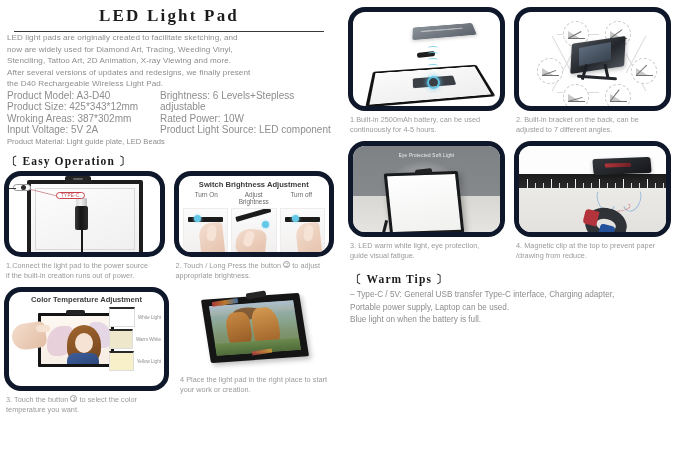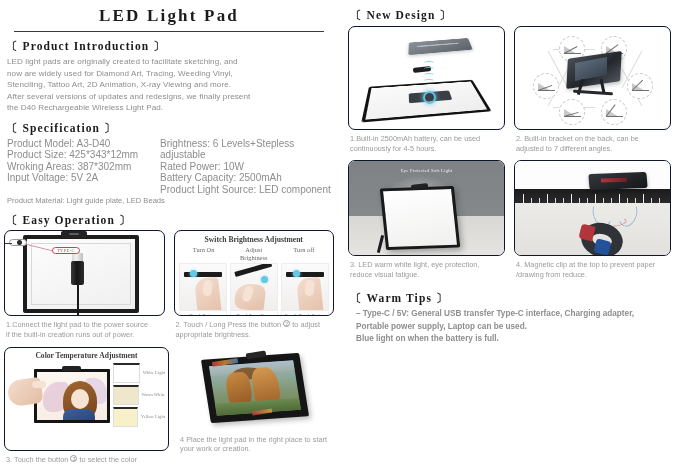--- a/index.html
+++ b/index.html
@@ -33,28 +33,28 @@
   
   .body-txt {
     font-size: 8.1px; color: #8d8d8d; line-height: 11.6px;
     margin-left: 3px; letter-spacing: .08px;
   }
   .spec-wrap { display: flex; margin-left: 3px; }
   .spec-col { font-size: 10px; color: #8d8d8d; line-height: 11.4px; }
   .spec-col.a { width: 154px; }
   .spec-col.b { width: 175px; }
   .spec-full { font-size: 7.6px; color: #8d8d8d; line-height: 11.4px; margin-left: 3px; }
-  .tips { font-size: 8.2px; color: #8d8d8d; line-height: 12.4px; margin-left: 8px; font-weight: bold; }
+  .tips { font-size: 8.2px; color: #8d8d8d; line-height: 12.4px; margin-left: 2px; }
 
   
   .grid2 { display: flex; gap: 9px; }
   .cell { width: 50%; }
   .card {
-    border: 1px solid #0f172a; border-radius: 7px;
-    background: #fff; overflow: hidden; position: relative; font-family: Liberation Serif, serif;
+    border: 5px solid #0f172a; border-radius: 17px;
+    background: #fff; overflow: hidden; position: relative;
   }
   .cap {
     font-size: 7.3px; color: #9a9a9a; line-height: 9.6px;
     margin: 4px 2px 0 2px; letter-spacing: .02px;
   }
   .circ {
     display: inline-block; width: 7px; height: 7px; line-height: 7px;
     border: 1px solid #9a9a9a; border-radius: 50%;
     font-size: 5.2px; text-align: center; vertical-align: 1px;
   }
@@ -337,41 +337,38 @@
 </head>
 <body>
 
 <div class="page">
 
   <div class="col-left">
 
     <div class="title">LED Light Pad</div>
     <div class="title-rule"></div>
 
-    <div class="sec-head">〔 Product Introduction 〕</div>
     <div class="body-txt">
       <div>LED light pads are originally created to facilitate sketching, and</div>
       <div>now are widely used for Diamond Art, Tracing, Weeding Vinyl,</div>
       <div>Stenciling, Tattoo Art, 2D Animation, X-ray Viewing and more.</div>
       <div>After several versions of updates and redesigns, we finally present</div>
       <div>the D40 Rechargeable Wireless Light Pad.</div>
     </div>
 
-    <div class="sec-head">〔 Specification 〕</div>
     <div class="spec-wrap">
       <div class="spec-col a">
         <div>Product Model: A3-D40</div>
         <div>Product Size: 425*343*12mm</div>
         <div>Wroking Areas: 387*302mm</div>
         <div>Input Voltage: 5V  2A</div>
       </div>
       <div class="spec-col b">
         <div>Brightness: 6 Levels+Stepless adjustable</div>
         <div>Rated Power: 10W</div>
-        <div>Battery Capacity: 2500mAh</div>
         <div>Product Light Source: LED component</div>
       </div>
     </div>
     <div class="spec-full">Product Material: Light guide plate, LED Beads</div>
 
     <div class="sec-head">〔 Easy Operation 〕</div>
 
     <div class="grid2">
 
       <div class="cell">
@@ -512,21 +509,20 @@
           <span>4</span>
           <span>Place the light pad in the right place to start</span><br>
           <span>your work or creation.</span>
         </div>
       </div>
     </div>
   </div>
 
   <div class="col-right">
 
-    <div class="sec-head" style="margin-top:4px;">〔 New Design 〕</div>
 
     <div class="grid2" style="margin-top:3px;">
 
       <div class="cell">
         <div class="card nd">
           <div class="nd1-pad"></div>
           <div class="nd1-clip"></div>
           <div class="nd1-dock"></div>
           <div class="nd1-coil"></div>
           <div class="nd1-wave">
@@ -609,21 +605,21 @@
             <div class="nd3-lbl">Eye Protected Soft Light</div>
             <div class="nd3-glow"></div>
             <div class="nd3-leg"></div>
             <div class="nd3-pad"></div>
             <div class="nd3-clip"></div>
           </div>
         </div>
         <div class="cap">
           <span>3.</span>
           <span>LED warm white light, eye protection,</span><br>
-          <span>reduce visual fatigue.</span>
+          <span>guide visual fatigue.</span>
         </div>
       </div>
 
       <div class="cell">
         <div class="card nd" style="height:96px;">
           <div class="nd4">
             <div class="nd4-ruler">
               <div class="tickL" style="left:8px"></div>
               <div class="tick" style="left:16px"></div>
               <div class="tick" style="left:24px"></div>

